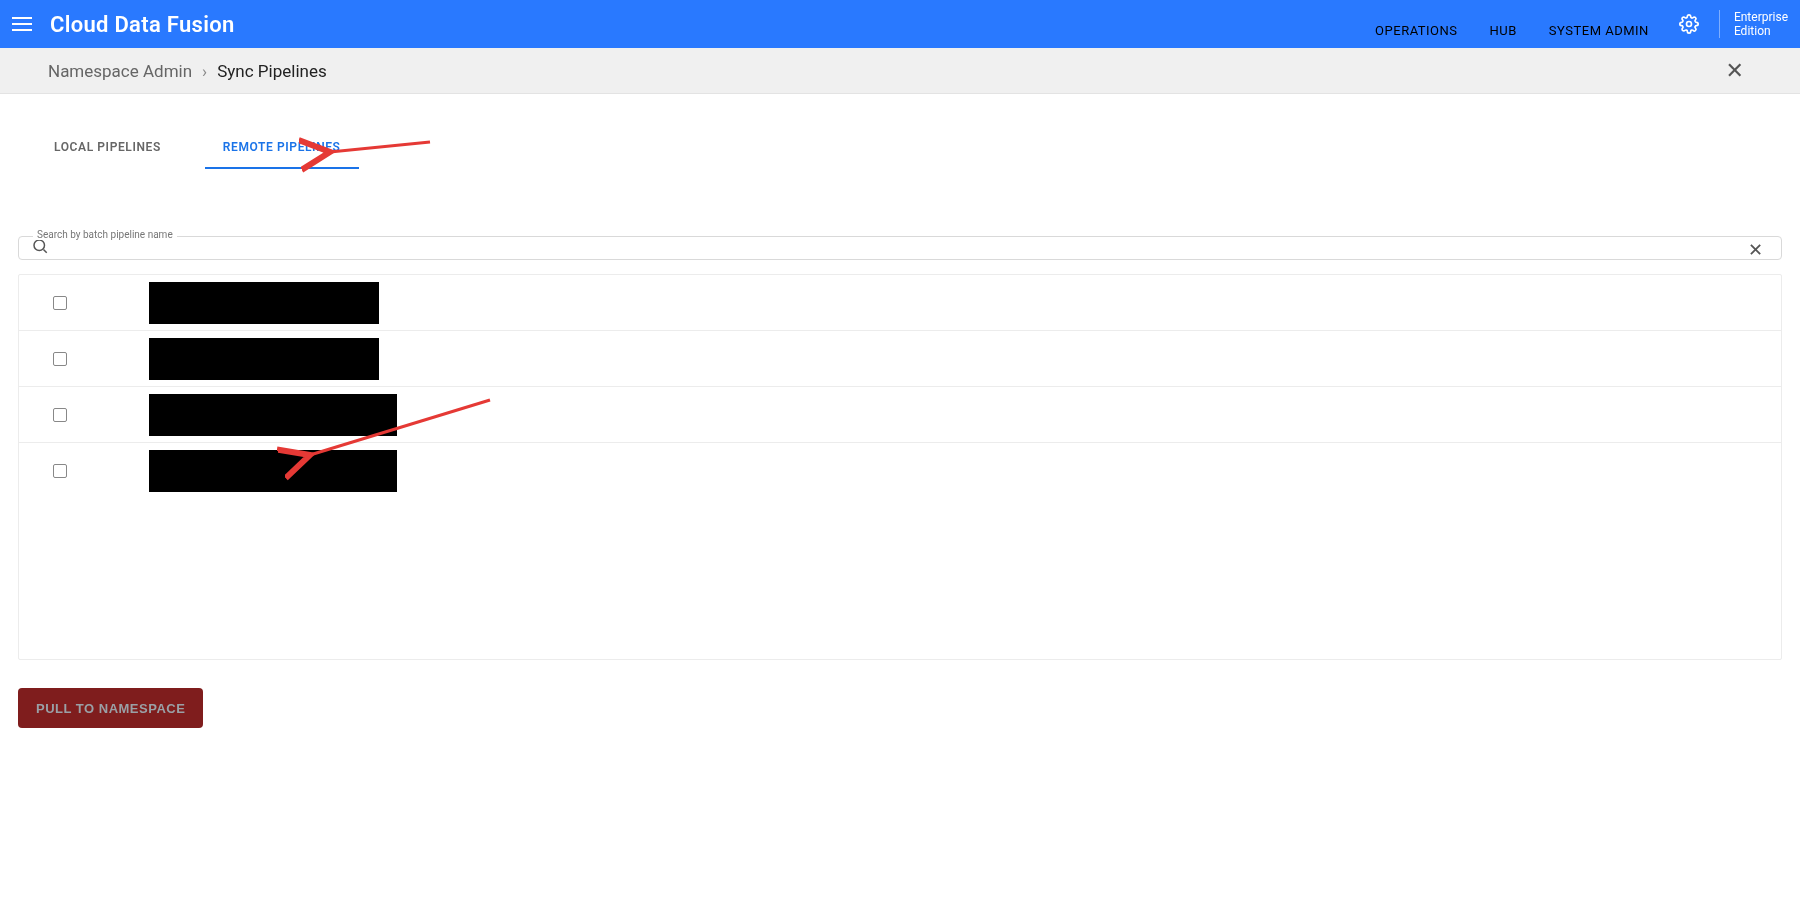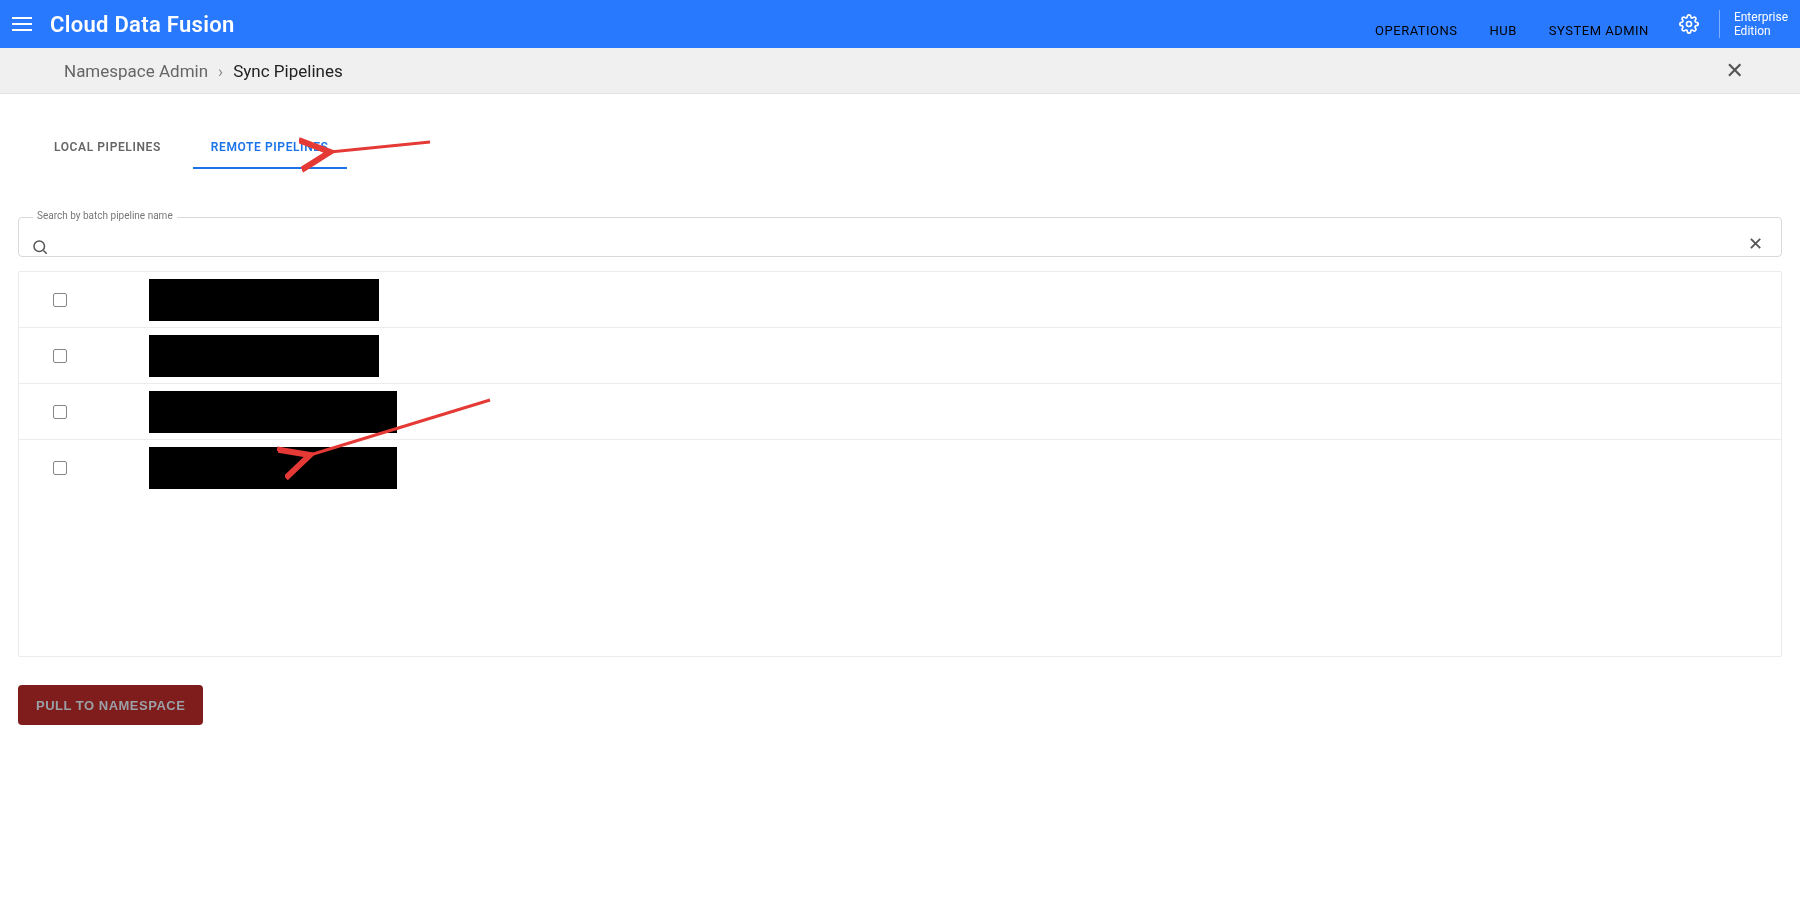--- a/index.html
+++ b/index.html
@@ -8,33 +8,33 @@
   .topbar { height: 48px; background: #2979ff; display: flex; align-items: center; color: #fff; padding: 0 12px; }
   .hamburger { width: 24px; height: 24px; display: flex; flex-direction: column; justify-content: center; gap: 4px; cursor: pointer; margin-right: 14px; }
   .hamburger span { display: block; height: 2px; background: #fff; width: 20px; }
   .app-title { font-size: 22px; font-weight: 600; letter-spacing: .3px; }
   .topbar-spacer { flex: 1; }
   .topnav-item { font-size: 13px; letter-spacing: .5px; padding: 0 16px; color: #000000; cursor: pointer; margin-top: 13px; }
   .gear { padding: 0 14px; cursor: pointer; display: flex; align-items: center; }
   .edition { border-left: 1px solid rgba(255,255,255,.4); padding-left: 14px; margin-left: 6px; font-size: 12px; line-height: 14px; }
   
   .crumbbar { height: 46px; background: #f0f0f0; border-bottom: 1px solid #e3e3e3; display: flex; align-items: center; padding: 0 48px; color: #555; font-size: 17px; }
-  .crumb-link { color: #666; cursor: pointer; margin-left: 16px; }
+  .crumb-link { color: #666; cursor: pointer; }
   .crumb-sep { margin: 0 10px; color: #888; }
   .crumb-curr { color: #222; }
   .crumb-close { margin-left: auto; font-size: 22px; color: #555; cursor: pointer; padding: 4px 8px; }
   
   .content { padding: 18px 18px 0 18px; }
   
-  .tabs { display: flex; gap: 38px; padding: 0 30px; border-bottom: 1px solid transparent; margin-top: 16px; }
+  .tabs { display: flex; gap: 50px; padding: 0 30px; border-bottom: 1px solid transparent; margin-top: 16px; }
   .tab { font-size: 12px; letter-spacing: .6px; font-weight: 600; color: #666; padding: 12px 6px 14px 6px; cursor: pointer; position: relative; }
   .tab.active { color: #1a73e8; }
   .tab.active::after { content: ""; position: absolute; left: -12px; right: -12px; bottom: -1px; height: 2px; background: #1a73e8; }
   
-  .searchwrap { position: relative; margin: 48px 0 0 0; border: 1px solid #d9d9d9; border-radius: 4px; height: 40px; display: flex; align-items: flex-end; padding: 0 12px; }
+  .searchwrap { position: relative; margin: 67px 0 0 0; border: 1px solid #d9d9d9; border-radius: 4px; height: 24px; display: flex; align-items: flex-start; padding: 0 12px; }
   .searchlabel { position: absolute; top: -8px; left: 14px; background: #fff; padding: 0 4px; font-size: 10px; color: #777; }
   .searchicon { width: 18px; height: 18px; margin-right: 10px; color: #555; }
   .searchinput { flex: 1; border: none; outline: none; font-size: 14px; background: transparent; }
   .searchclear { font-size: 18px; color: #555; cursor: pointer; padding: 2px 6px; }
   
   .table { margin-top: 14px; border: 1px solid #ececec; border-radius: 2px; }
   .thead { display: flex; align-items: center; background: #fafafa; border-bottom: 1px solid #ececec; height: 56px; }
   .cell-check { width: 90px; display: flex; align-items: center; justify-content: flex-start; padding-left: 34px; }
   .cell-name-header { flex: 1; font-weight: 600; font-size: 15px; color: #222; padding-left: 40px; }
   .trow { display: flex; align-items: center; height: 56px; border-bottom: 1px solid #ececec; }

